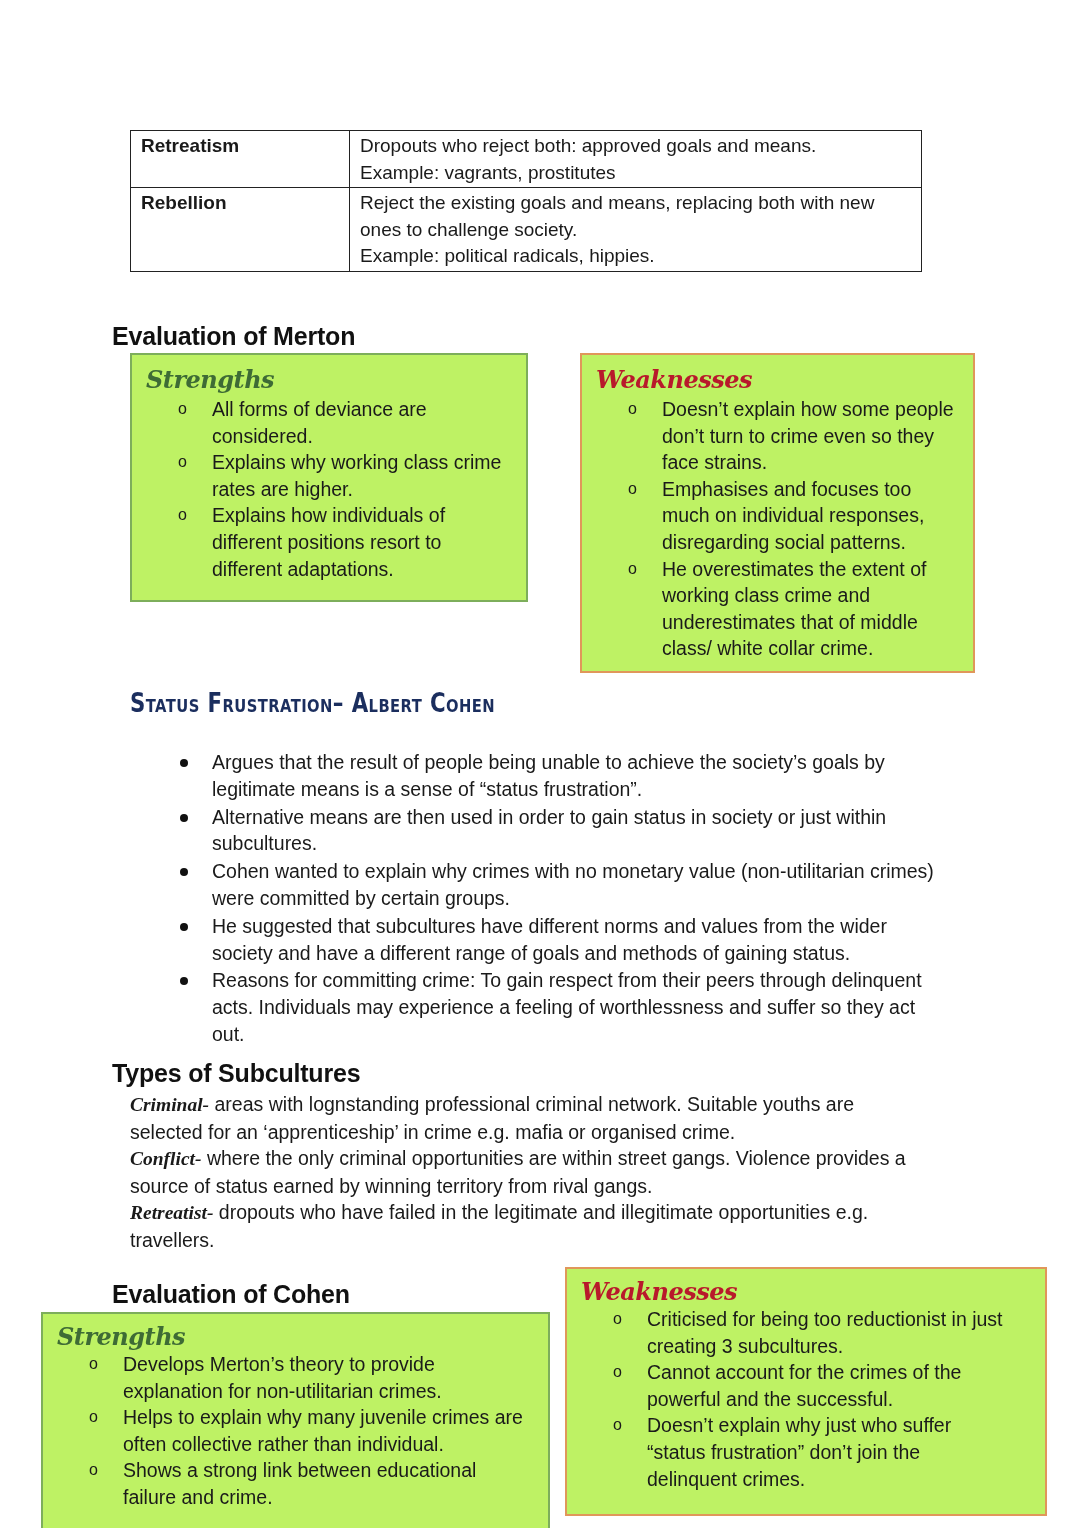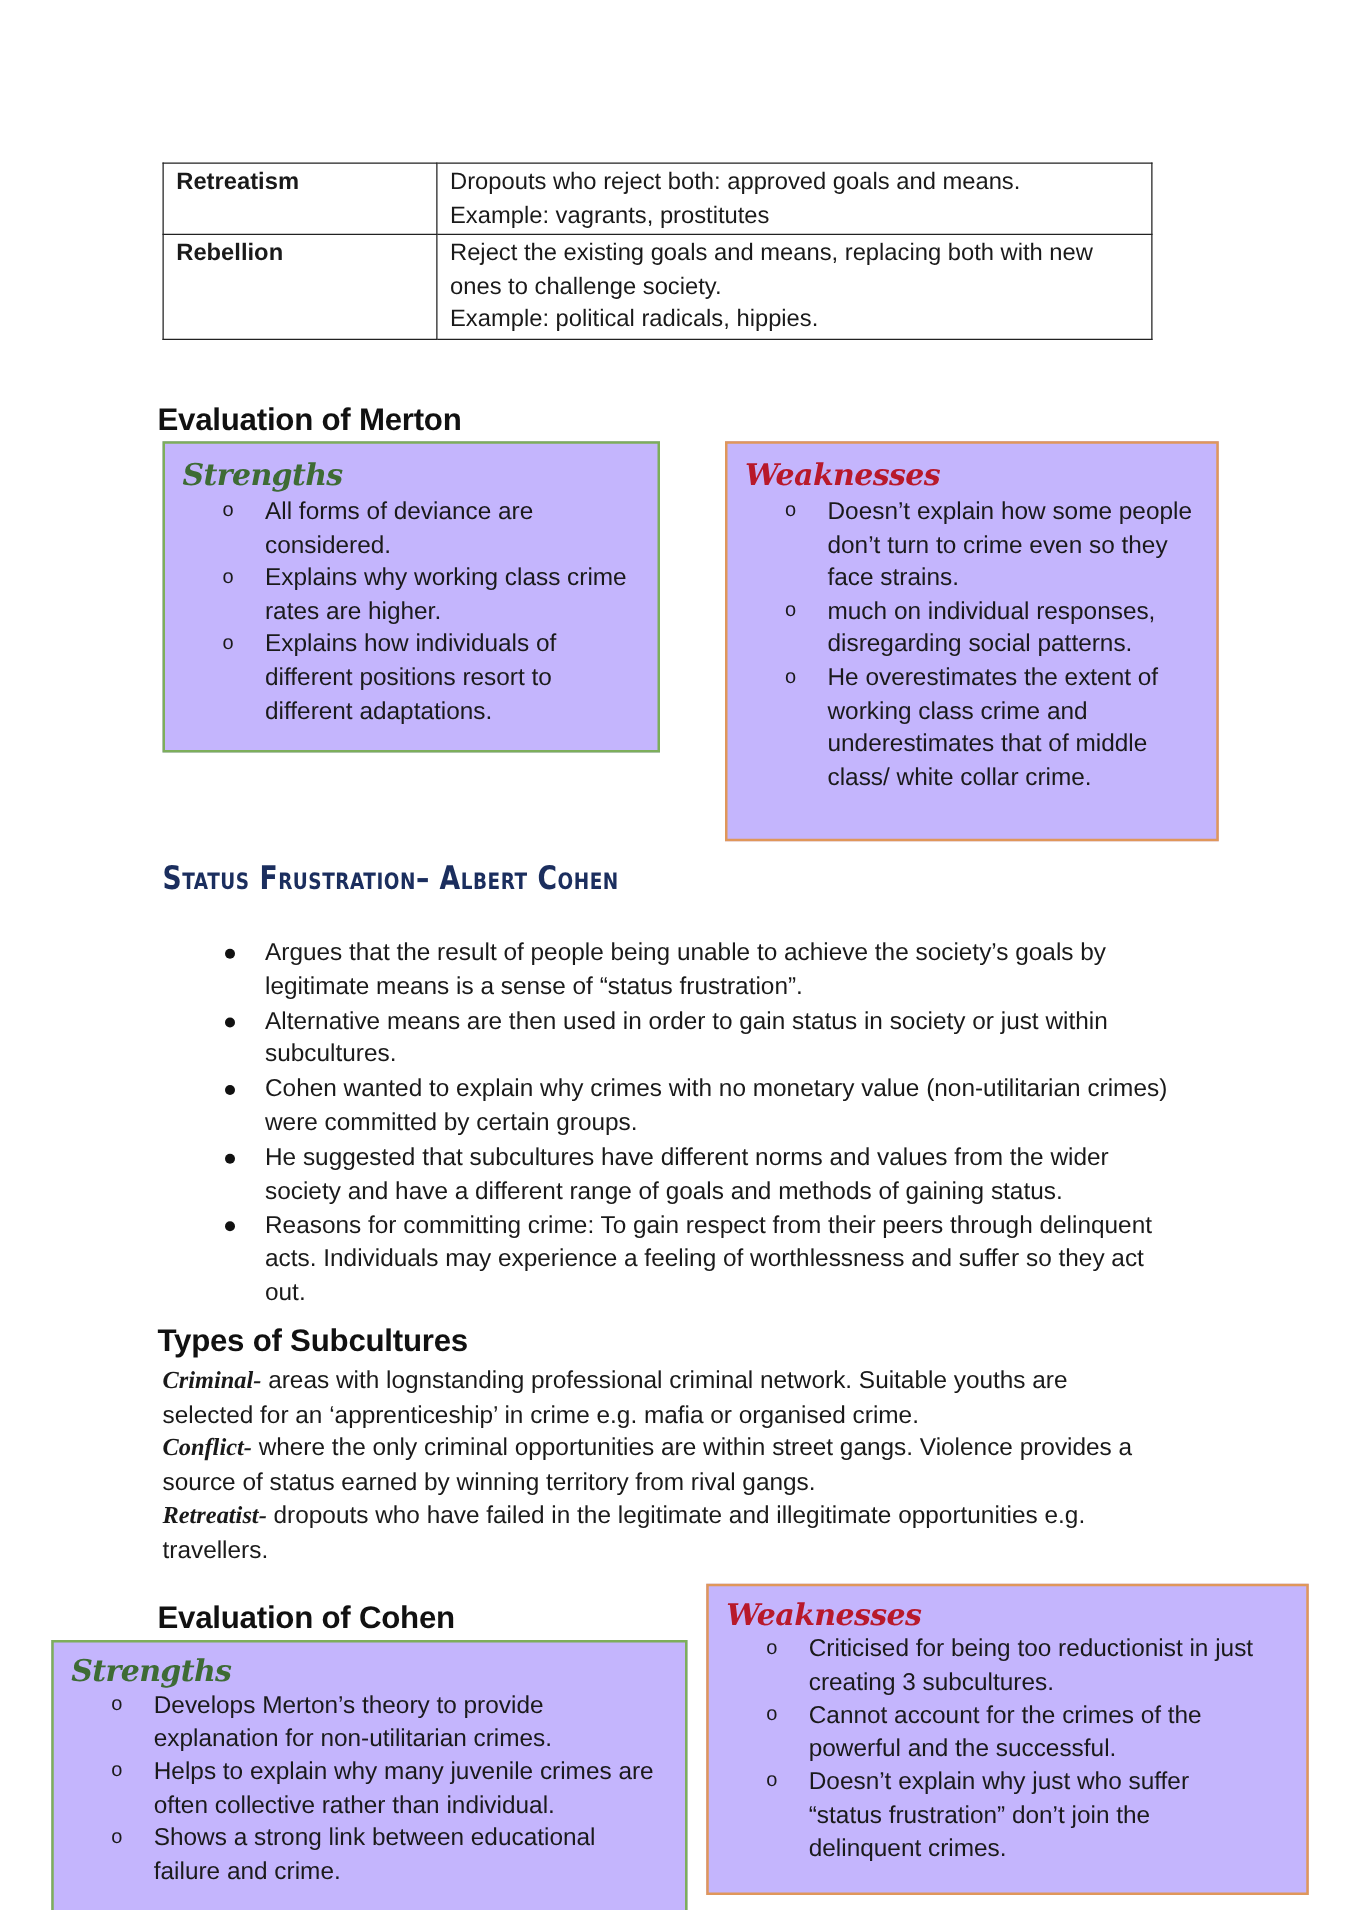--- a/index.html
+++ b/index.html
@@ -6,24 +6,24 @@
   body { width: 1080px; height: 1528px; position: relative; overflow: hidden;
          font-family: "Liberation Sans", sans-serif; color: #1a1a1a; }
 
   
   .adapt-table { position: absolute; left: 130px; top: 130px; width: 792px; border-collapse: collapse;
                  font-size: 19px; line-height: 26.5px; }
   .adapt-table td { border: 1.5px solid #222; vertical-align: top; padding: 2px 8px 1px 10px; }
   .adapt-table td.term { width: 200px; font-weight: bold; }
 
   
-  .h-section { position: absolute; left: 126px; font-size: 25px; font-weight: bold; color: #111; letter-spacing: -0.2px; }
+  .h-section { position: absolute; left: 112px; font-size: 25px; font-weight: bold; color: #111; letter-spacing: -0.2px; }
 
   
-  .box { position: absolute; box-sizing: border-box; background: #c4b5fd; }
+  .box { position: absolute; box-sizing: border-box; background: #bef264; }
   .box.green { border: 2px solid #7dae5b; }
   .box.orange { border: 2px solid #e0975a; }
   .box-title { font-family: "DejaVu Serif", serif; font-style: italic; font-weight: bold; font-size: 24px; letter-spacing: -0.5px; }
   .box-title.green { color: #3e6b35; }
   .box-title.red { color: #b8192b; }
 
   ul.circ { list-style: none; margin: 0; padding: 0; font-size: 19.5px; line-height: 26.6px; }
   ul.circ li { position: relative; padding-left: 80px; }
   ul.circ li .bul { position: absolute; left: 46px; top: 0; font-size: 16px; }
 
@@ -92,20 +92,21 @@
   <div class="box-title red">Weaknesses</div>
   <ul class="circ" style="margin-top:2px; margin-left:-14px;">
     <li>
         <span class="bul">o</span>
       <div>Doesn’t explain how some people</div>
       <div>don’t turn to crime even so they</div>
       <div>face strains.</div>
       </li>
     <li>
         <span class="bul">o</span>
+      <div>Emphasises and focuses too</div>
       <div>much on individual responses,</div>
       <div>disregarding social patterns.</div>
       </li>
     <li>
         <span class="bul">o</span>
       <div>He overestimates the extent of</div>
       <div>working class crime and</div>
       <div>underestimates that of middle</div>
       <div>class/ white collar crime.</div>
       </li>

